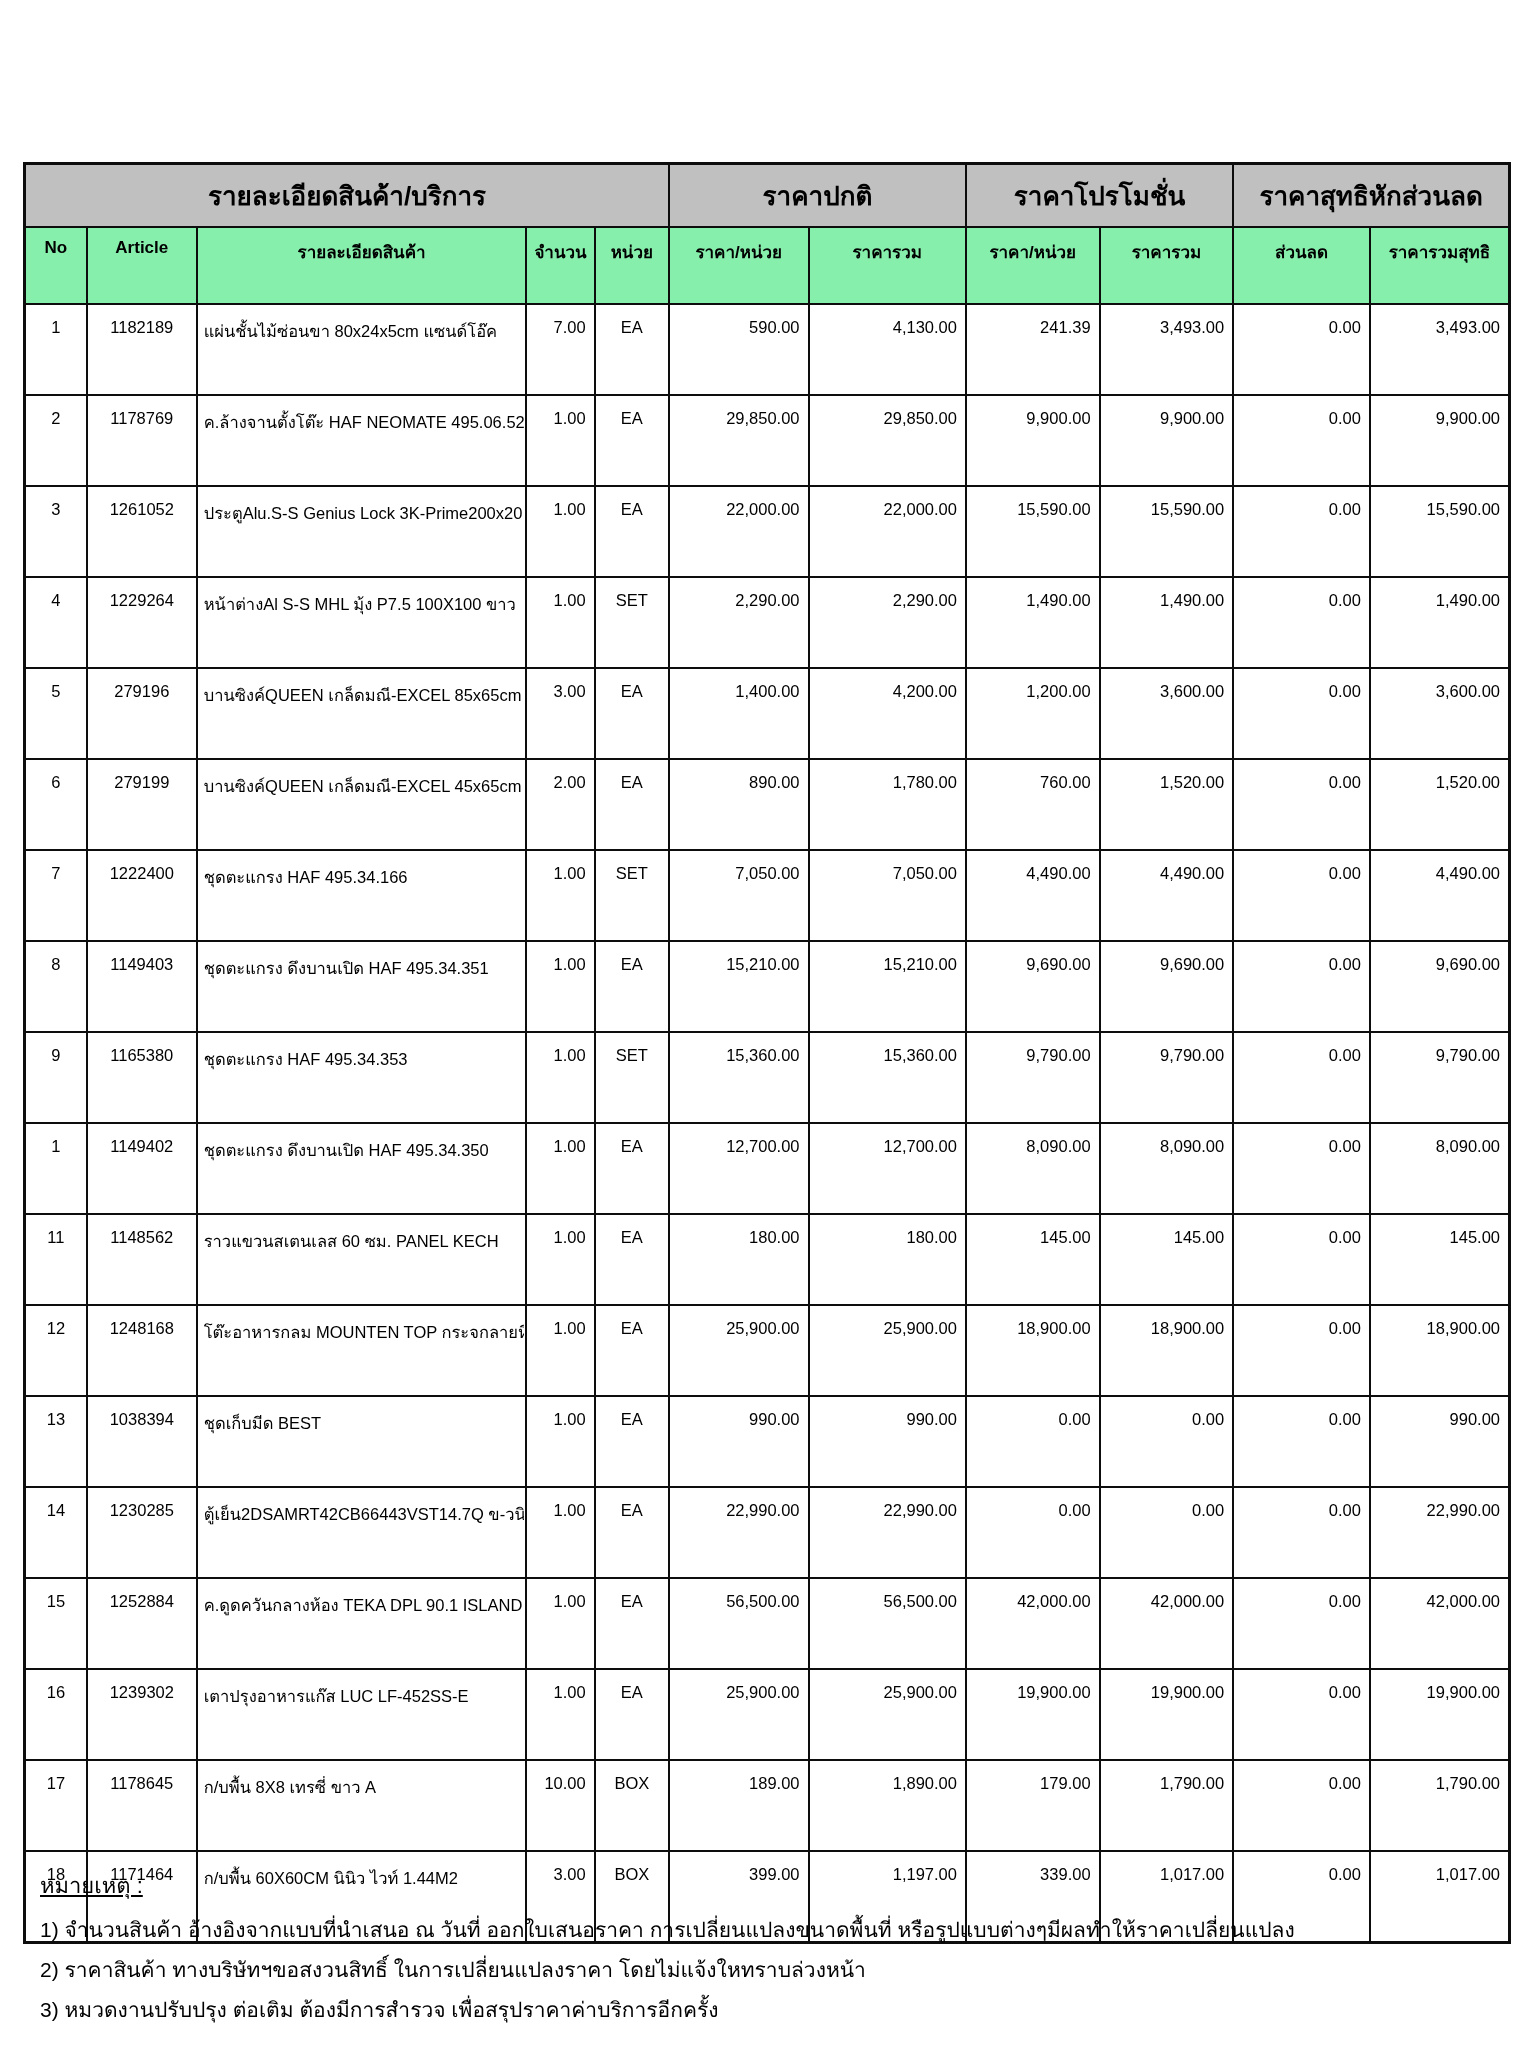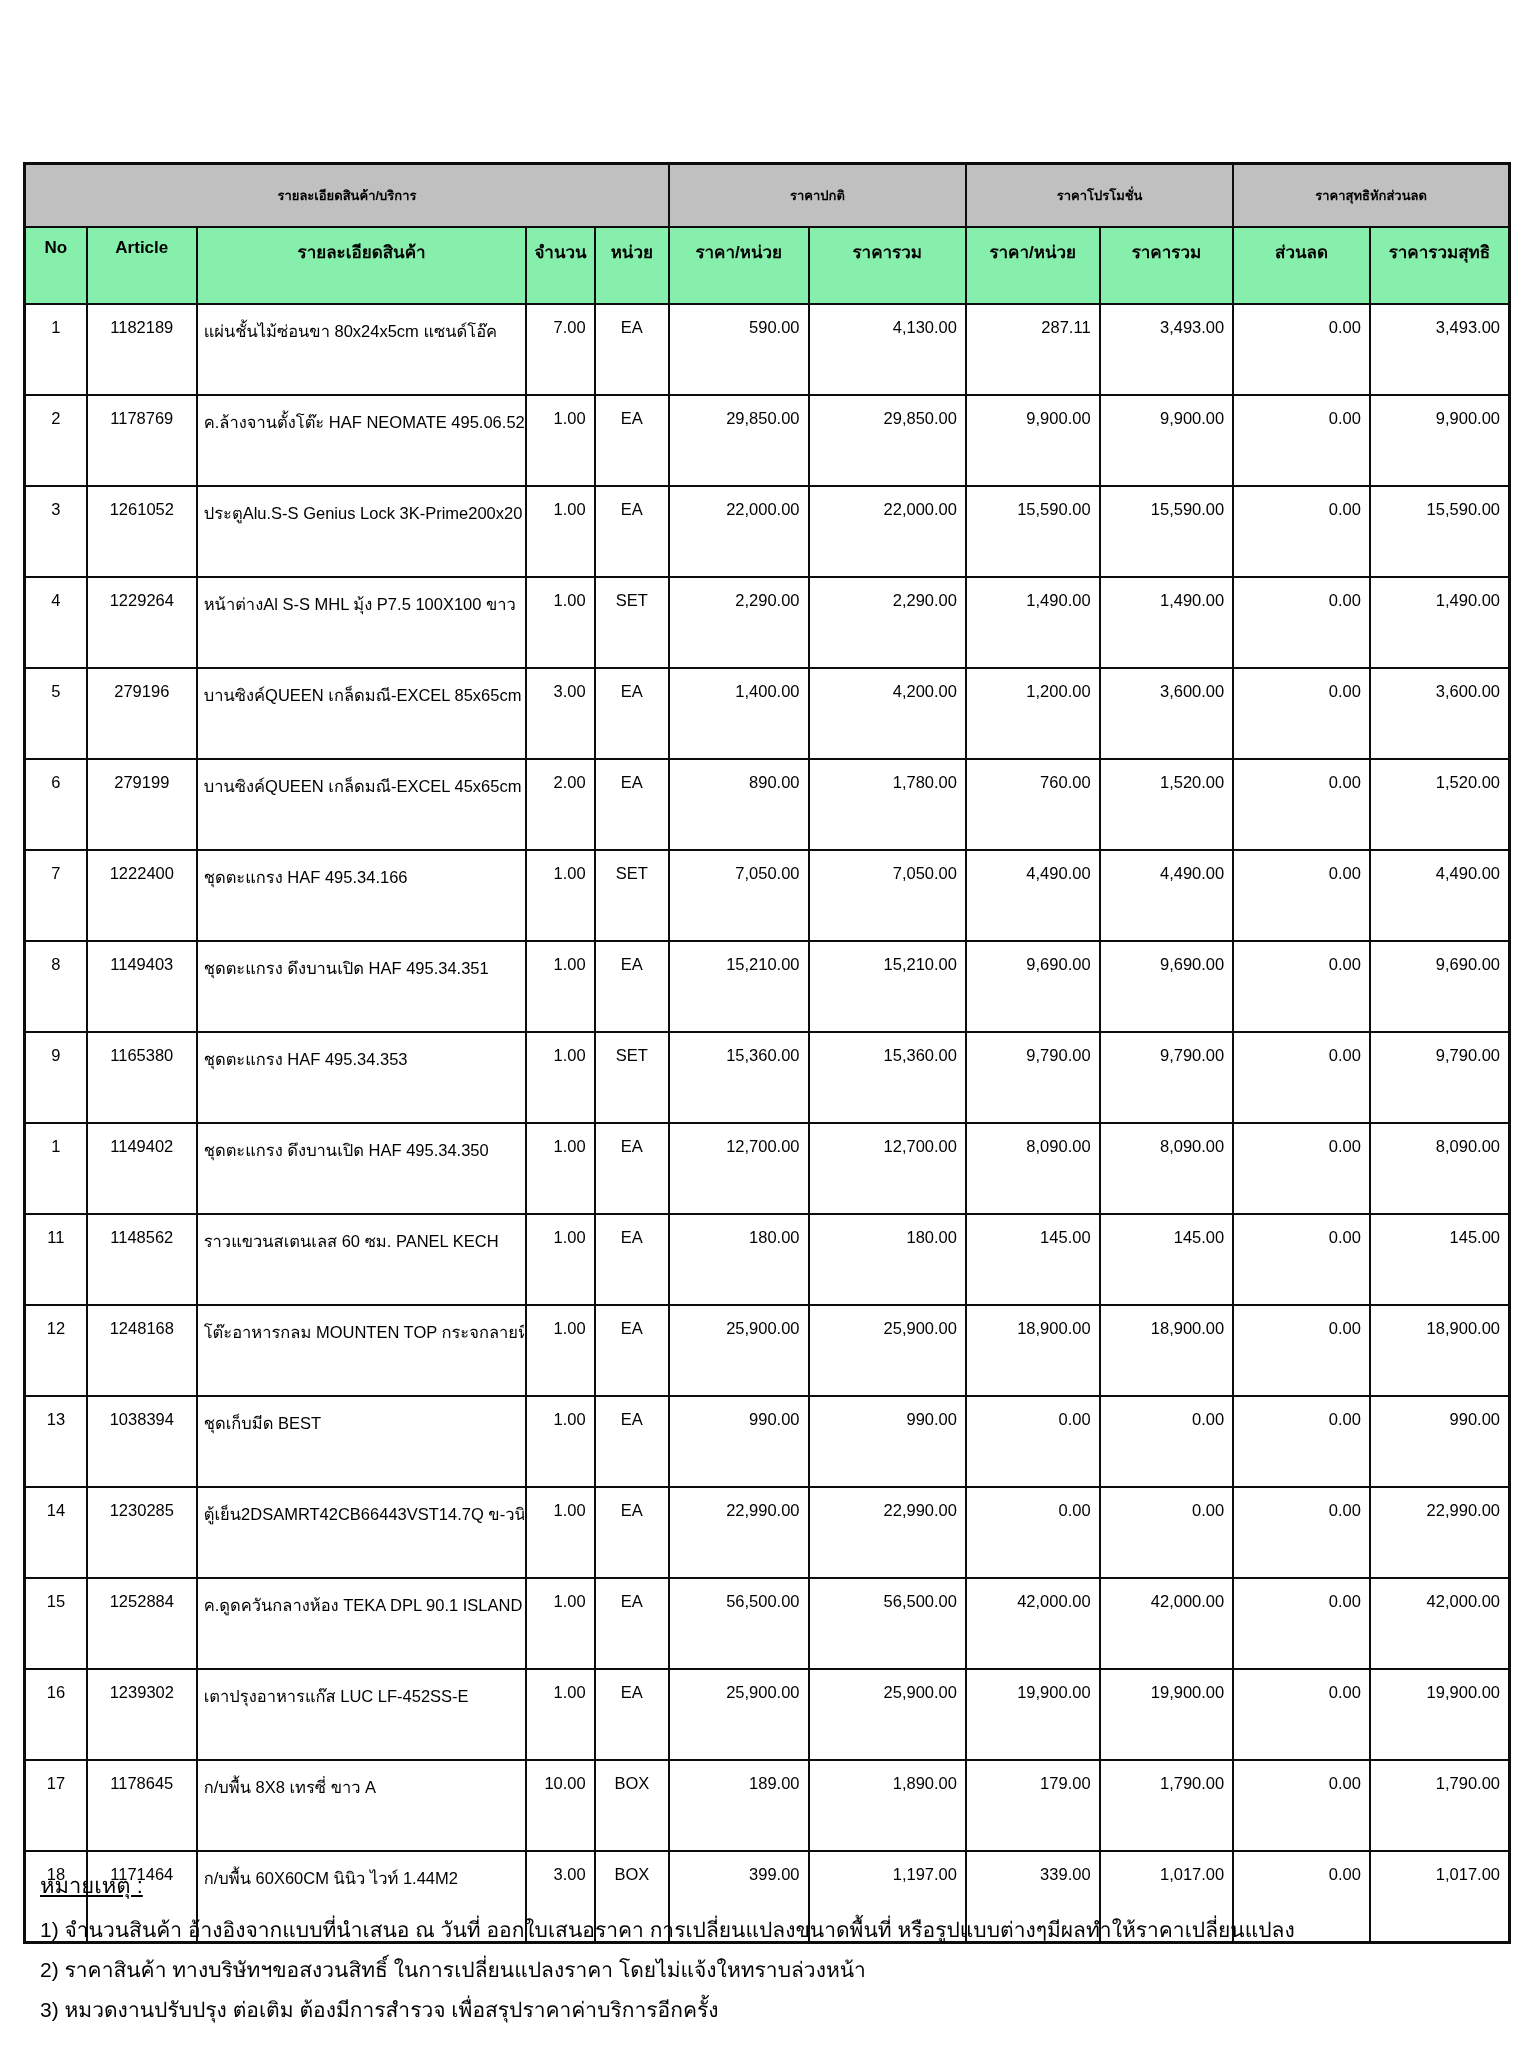--- a/index.html
+++ b/index.html
@@ -32,21 +32,21 @@
   }
   table.quote th, table.quote td {
     border: 2px solid #0d0d0d;
     font-size: 16.5px;
     overflow: hidden;
   }
   table.quote { border: 3px solid #0d0d0d; }
   tr.group-row th {
     background: #c0c0c0;
     height: 59px;
-    font-size: 13px;
+    font-size: 26px;
     font-weight: bold;
     text-align: center;
     vertical-align: middle;
   }
   tr.col-row th {
     background: #86efac;
     height: 64px;
     font-size: 17px;
     font-weight: bold;
     text-align: center;
@@ -128,21 +128,21 @@
     <tr>
       <td class="c-center">1</td>
       <td class="c-center">1182189</td>
       <td class="c-desc">
             <span class="clip">แผ่นชั้นไม้ซ่อนขา 80x24x5cm แซนด์โอ๊ค</span>
           </td>
       <td class="c-num">7.00</td>
       <td class="c-center">EA</td>
       <td class="c-num">590.00</td>
       <td class="c-num">4,130.00</td>
-      <td class="c-num">287.11</td>
+      <td class="c-num">241.39</td>
       <td class="c-num">3,493.00</td>
       <td class="c-num">0.00</td>
       <td class="c-num">3,493.00</td>
     </tr>
 
     <tr>
       <td class="c-center">2</td>
       <td class="c-center">1178769</td>
       <td class="c-desc">
             <span class="clip">ค.ล้างจานตั้งโต๊ะ HAF NEOMATE 495.06.525</span>

